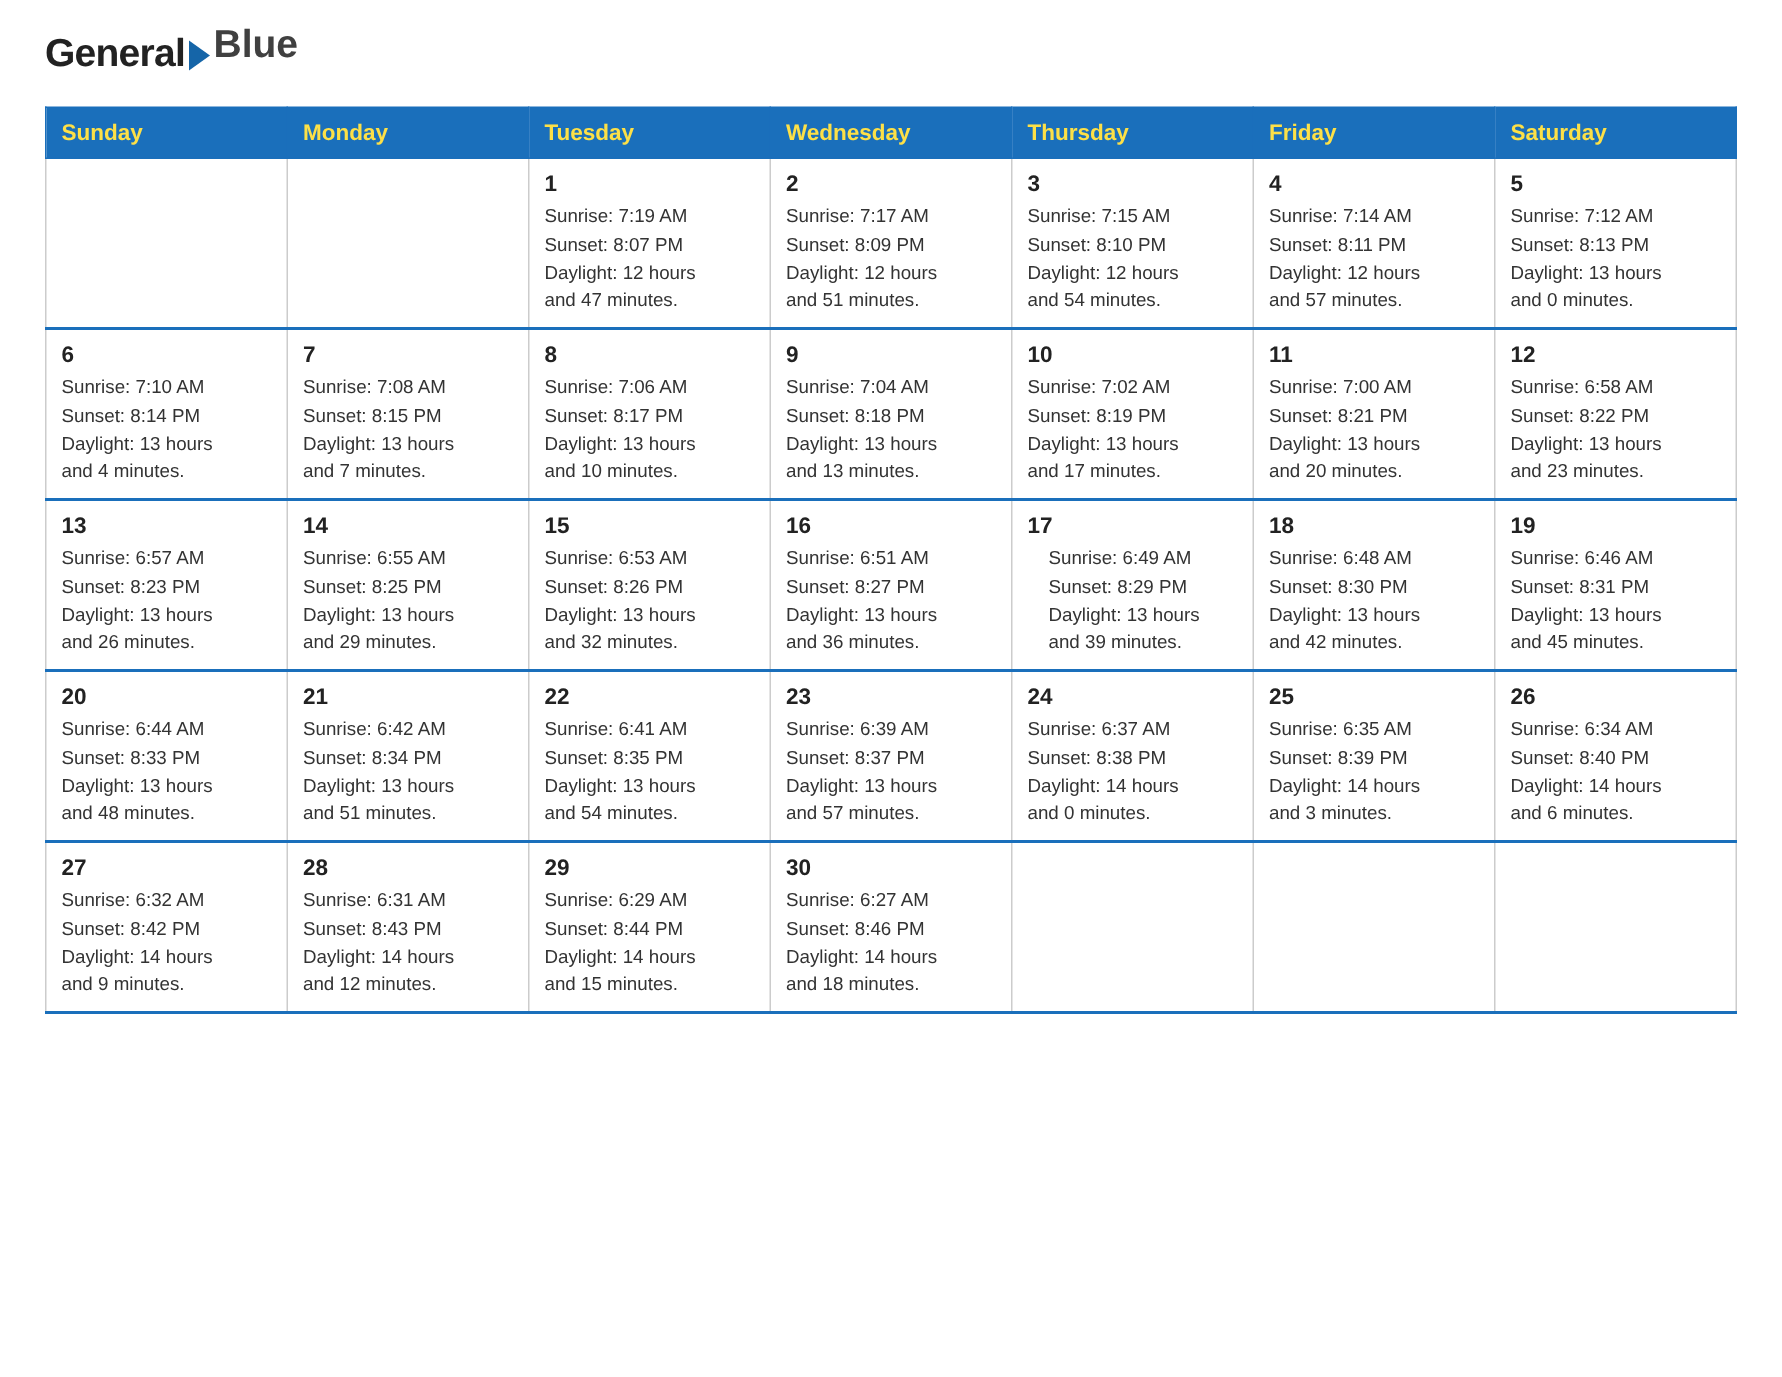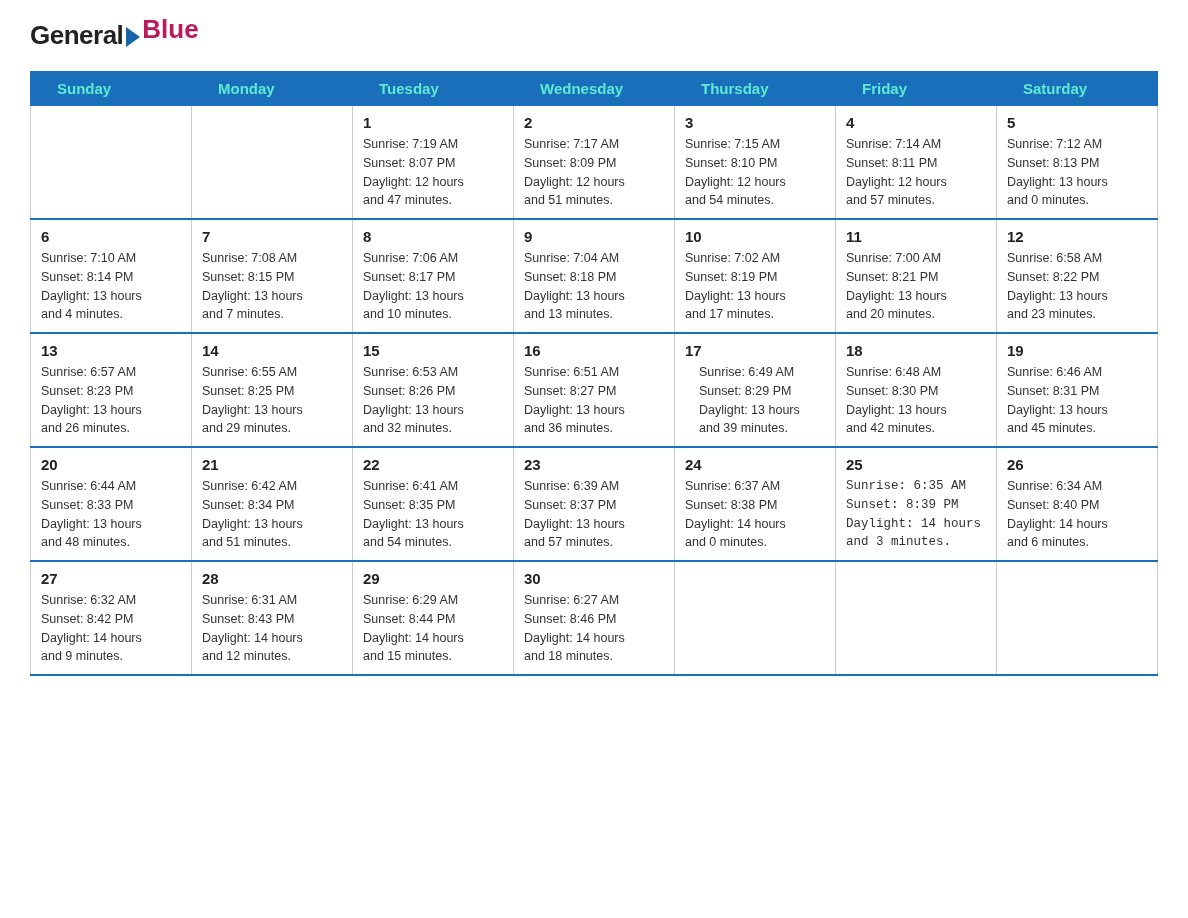--- a/index.html
+++ b/index.html
@@ -37,21 +37,21 @@
       height: 0;
       border-left: 14px solid #1565a8;
       border-top: 10px solid transparent;
       border-bottom: 10px solid transparent;
       margin-left: 3px;
       margin-top: 2px;
     }
     .logo-line2 {
       font-size: 26px;
       font-weight: bold;
-      color: #be185d;
+      color: #404040;
       margin-top: -6px;
       margin-left: 2px;
     }
     .title-block {
       text-align: right;
     }
     .title-block h1 {
       font-size: 52px;
       font-weight: 300;
       color: #222;
@@ -63,24 +63,24 @@
       color: #444;
       margin-top: 4px;
     }
     .calendar {
       width: 100%;
       border-collapse: collapse;
       table-layout: fixed;
     }
     .calendar thead tr th {
       background-color: #1a6fbb;
-      color: #5eead4;
+      color: #fde047;
       font-size: 15px;
       font-weight: 600;
-      padding: 8px 26px;
+      padding: 8px 10px;
       text-align: left;
       border: 1px solid #1a6fbb;
     }
     .calendar tbody tr td {
       vertical-align: top;
       border: 1px solid #ccc;
       padding: 8px 10px;
       min-height: 100px;
       font-size: 13px;
       color: #333;
@@ -302,21 +302,21 @@
         </td>
         <td>
           <span class="day-number">24</span>
           <div class="day-info" style="white-space: pre-line;">Sunrise: 6:37 AM
 Sunset: 8:38 PM
 Daylight: 14 hours
 and 0 minutes.</div>
         </td>
         <td>
           <span class="day-number">25</span>
-          <div class="day-info" style="white-space: pre-line; font-family: Liberation Mono, monospace;">Sunrise: 6:35 AM
+          <div class="day-info" style="white-space: pre-line;">Sunrise: 6:35 AM
 Sunset: 8:39 PM
 Daylight: 14 hours
 and 3 minutes.</div>
         </td>
         <td>
           <span class="day-number">26</span>
           <div class="day-info" style="white-space: pre-line;">Sunrise: 6:34 AM
 Sunset: 8:40 PM
 Daylight: 14 hours
 and 6 minutes.</div>

